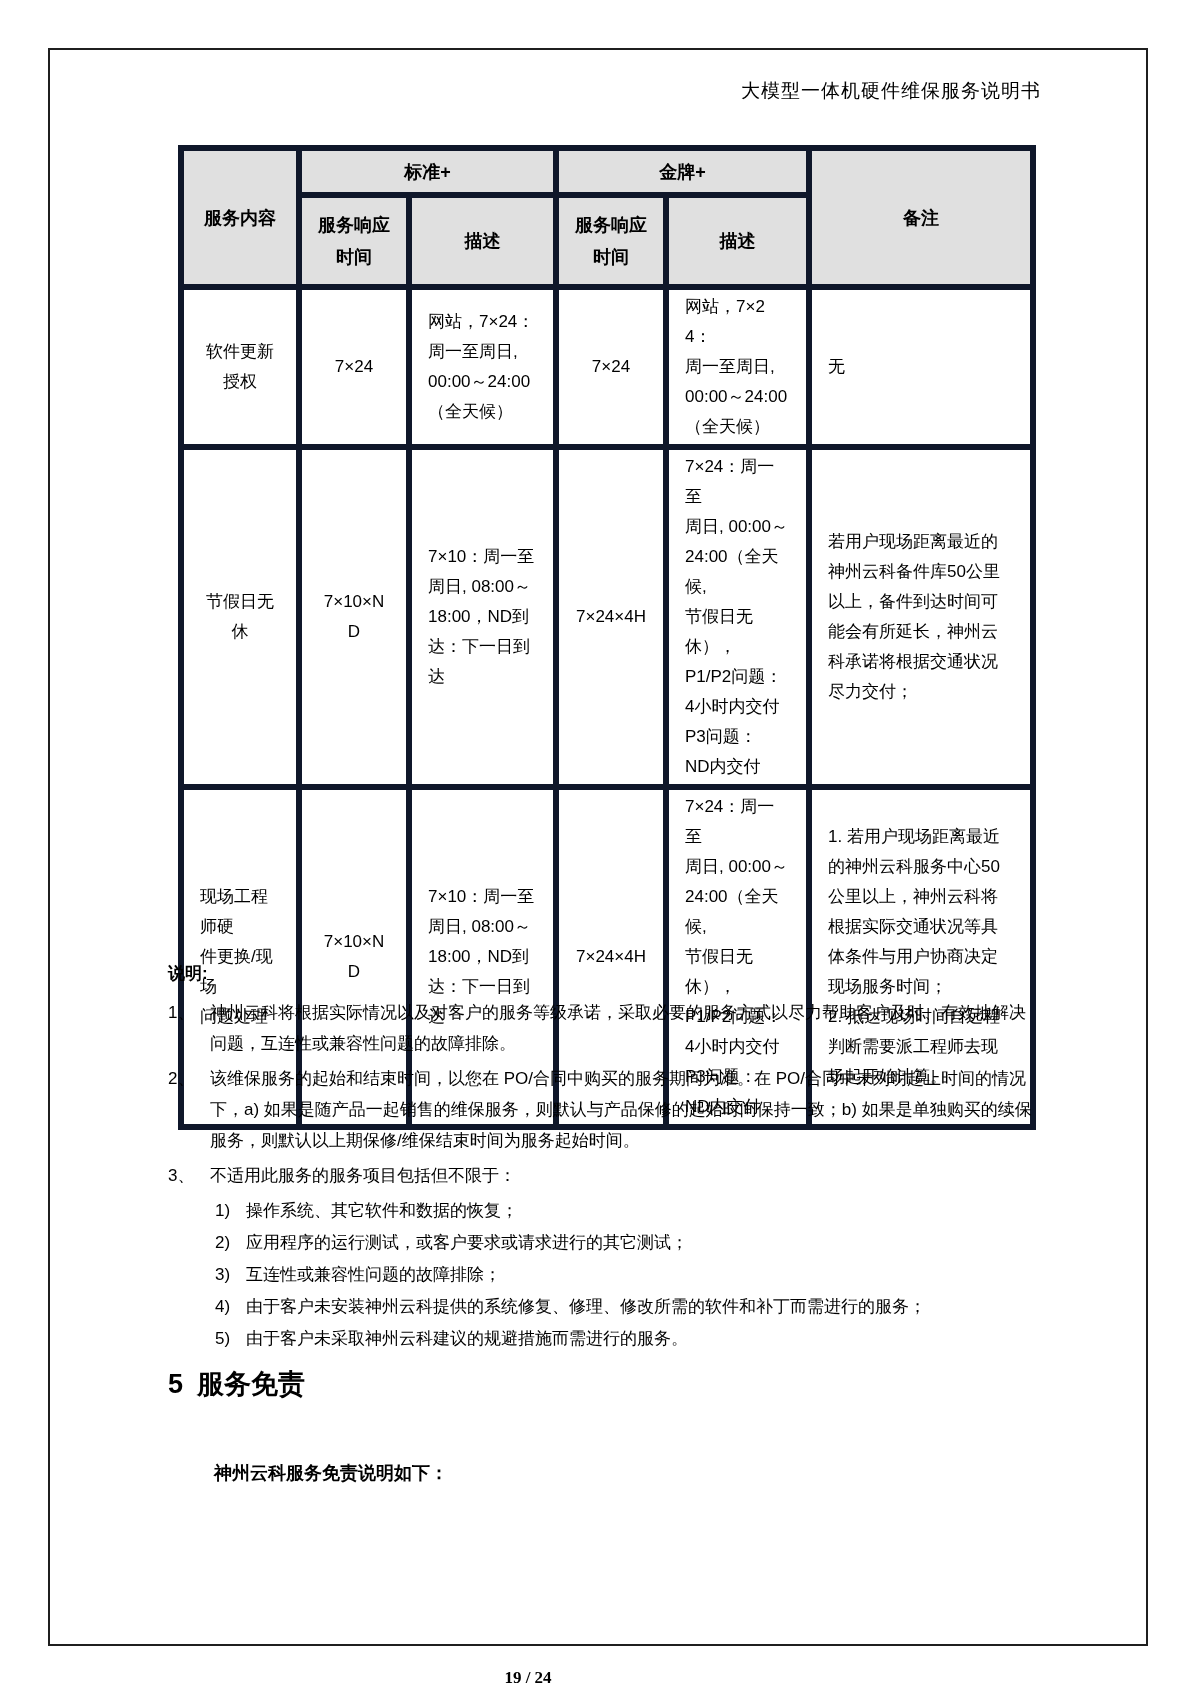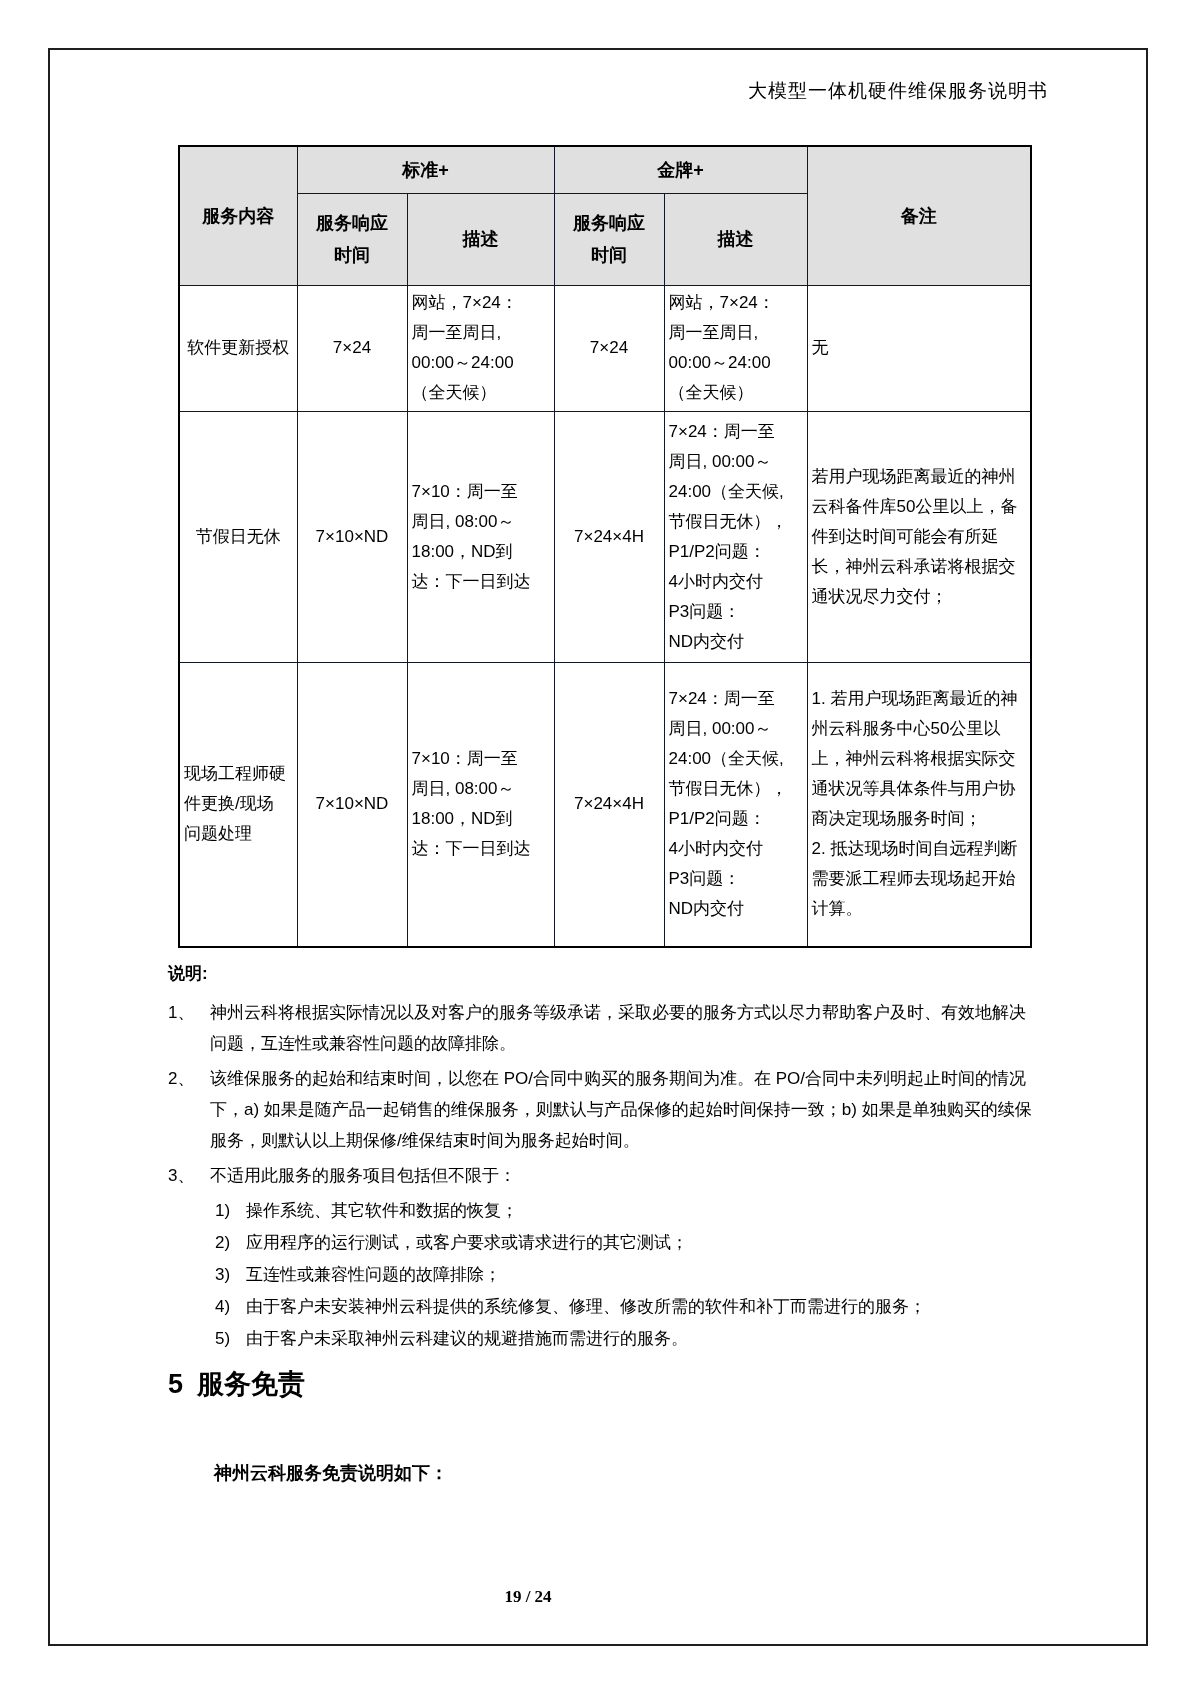--- a/index.html
+++ b/index.html
@@ -6,32 +6,32 @@
   body{
     width:1200px;height:1698px;background:#ffffff;position:relative;
     font-family:"Liberation Sans","DejaVu Sans",sans-serif;color:#000;
     -webkit-font-smoothing:antialiased;
   }
   .page-border{
     position:absolute;left:48px;top:48px;width:1100px;height:1598px;
     border:2px solid #1f1f1f;box-sizing:border-box;
   }
   .doc-header{
-    position:absolute;top:78px;left:16px;width:1032px;text-align:right;
+    position:absolute;top:78px;left:9px;width:1032px;text-align:right;
     font-family:"Liberation Serif","DejaVu Serif",serif;font-size:19px;
     letter-spacing:1px;
   }
   table.svc{
     position:absolute;left:178px;top:145px;width:852px;
     border-collapse:collapse;table-layout:fixed;
     border:2px solid #000;
   }
   table.svc th, table.svc td{
-    border:1px solid #0f172a;font-size:17px;line-height:30px;
-    vertical-align:middle;padding:2px 4px;box-sizing:border-box;
+    border:6px solid #0f172a;font-size:17px;line-height:30px;
+    vertical-align:middle;padding:2px 16px;box-sizing:border-box;
     word-break:break-all;
   }
   table.svc th{
     background:#e0e0e0;font-weight:bold;text-align:center;
     font-size:18px;line-height:32px;
   }
   .pre{white-space:pre-line;}
   .c-center{text-align:center;}
   .c-left{text-align:left;}
   .notes{
@@ -45,21 +45,21 @@
   .sub-num{flex:0 0 31px;}
   .section-heading{
     position:absolute;left:168px;top:1366px;font-size:27px;font-weight:bold;
     display:flex;align-items:baseline;
   }
   .section-heading .sec-num{margin-right:14px;}
   .disclaimer-intro{
     position:absolute;left:214px;top:1461px;font-size:18px;font-weight:bold;
   }
   .page-footer{
-    position:absolute;left:0;top:1587px;width:1056px;text-align:center;
+    position:absolute;left:0;top:1668px;width:1056px;text-align:center;
     font-family:"Liberation Serif","DejaVu Serif",serif;
     font-size:17px;font-weight:bold;
   }
 </style>
 </head>
 <body>
 
 <div class="page-border"></div>
 
 <div class="doc-header">大模型一体机硬件维保服务说明书</div>

